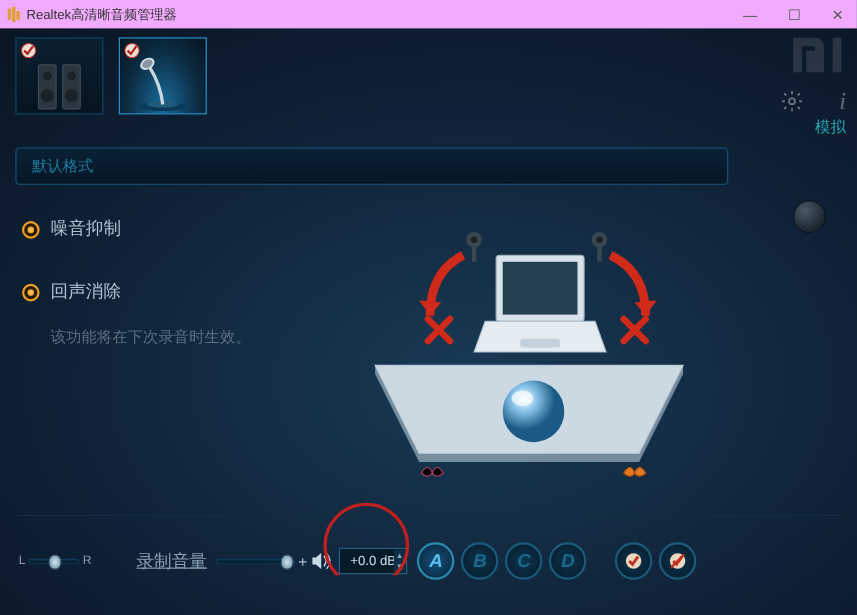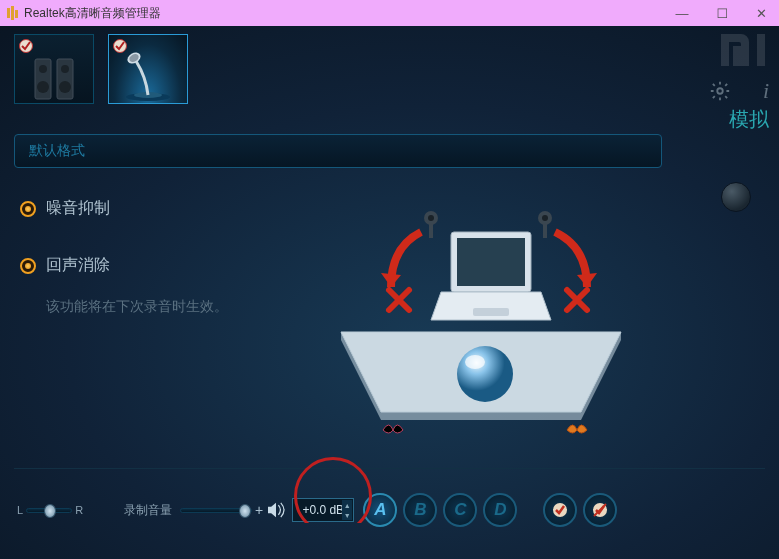--- a/index.html
+++ b/index.html
@@ -37,21 +37,21 @@
   }
 
   
   .topright {
     position: absolute; top: 8px; right: 10px;
     text-align: right;
   }
   .mi-logo { opacity: 0.25; margin-bottom: 4px;}
   .tr-icons { display:flex; gap:16px; justify-content:flex-end; margin-top:6px;}
   .tr-icons svg, .tr-icons .i { width:22px; height:22px; color:#5f6f7d; }
-  .mode-label { color:#2aa7b0; font-size:20px; margin-top:4px; }
+  .mode-label { color:#2aa7b0; font-size:14px; margin-top:4px; }
 
   
   .dev-row {
     position: absolute; top: 8px; left: 14px;
     display: flex; gap: 14px;
   }
   .dev-item {
     width: 80px; height: 70px;
     border: 1px solid #0a4a66;
     background: linear-gradient(#0b2030, #061420);
@@ -134,21 +134,21 @@
   .slider-track {
     height:5px; background:linear-gradient(#0a2a40,#061826);
     border:1px solid #0c3a54; border-radius:3px; position:relative;
     flex-shrink:0;
   }
   .slider-knob {
     position:absolute; top:-5px; width:12px; height:14px;
     background: radial-gradient(#cfe2ef, #6a8aa0); border-radius:50%;
     border:1px solid #3a5a70;
   }
-  .rec-label { color:#8aa0b0; font-size:12px; margin:0 8px; }
+  .rec-label { color:#8aa0b0; font-size:16px; margin:0 8px;text-decoration:underline; }
   .plus-icon { color:#aac0d0; font-size:14px; margin:0 3px;}
   .spk-icon { width:20px; height:16px; }
 
   .db-box {
     width:62px; height:24px; border:1px solid #2a6a8a;
     background:#071a28; color:#cfe0ea; font-size:12px;
     display:flex; align-items:center; justify-content:center;
     margin: 0 6px; position:relative;
   }
   .db-spin { position:absolute; right:1px; top:1px; bottom:1px; width:10px;

